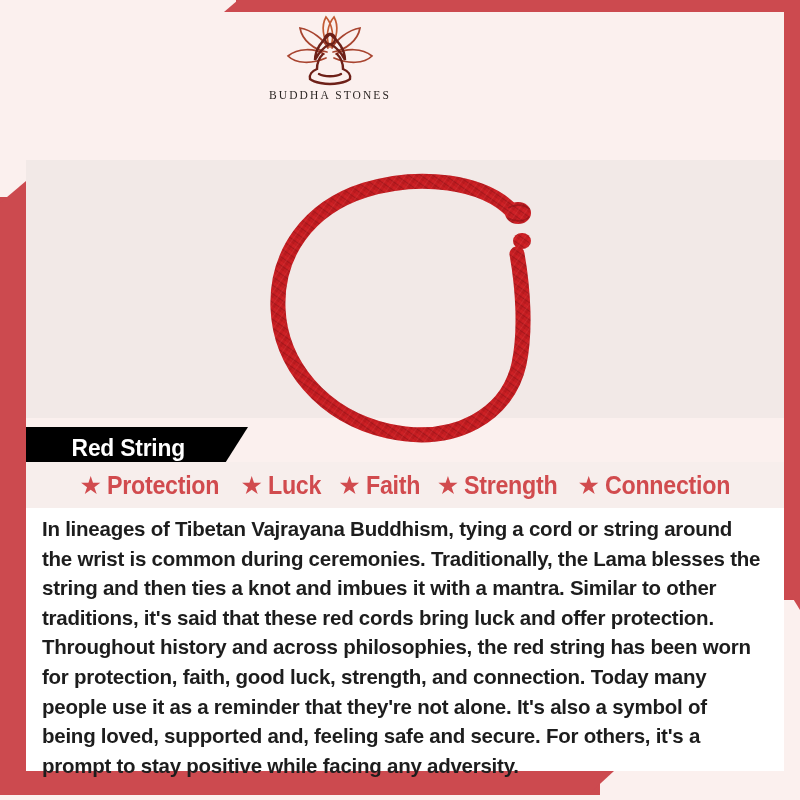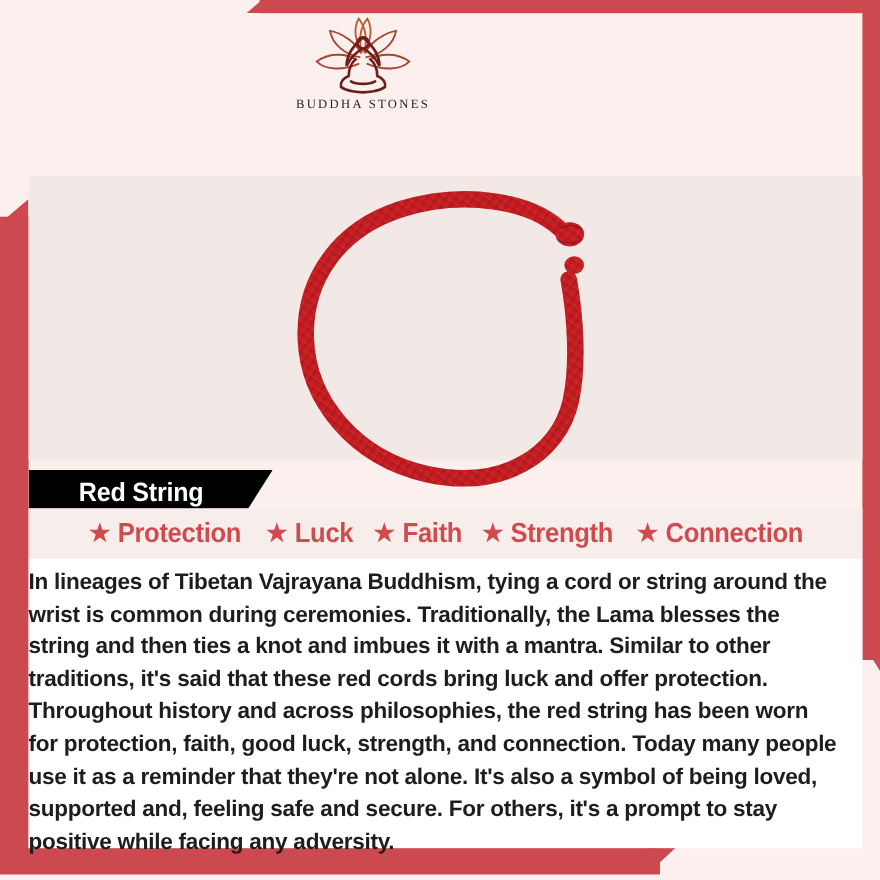--- a/index.html
+++ b/index.html
@@ -67,21 +67,21 @@
   .benefit .btxt{
     color:#d14b4e;font-size:25px;font-weight:bold;letter-spacing:-0.3px;
     transform:scaleX(0.93);transform-origin:left center;
   }
 
   
   .copy{
     position:absolute;left:26px;top:508px;width:758px;height:263px;background:#ffffff;
   }
   .copy p{
-    margin:0;padding:6px 22px 0 0;
+    margin:0;padding:6px 22px 0 16px;
     font-size:20.5px;font-weight:bold;color:#1d1d1d;line-height:29.6px;
     letter-spacing:-0.25px;text-align:left;
   }
 </style>
 </head>
 <body>
 
 <div class="poster">
 
   <div class="bar-top"></div>

